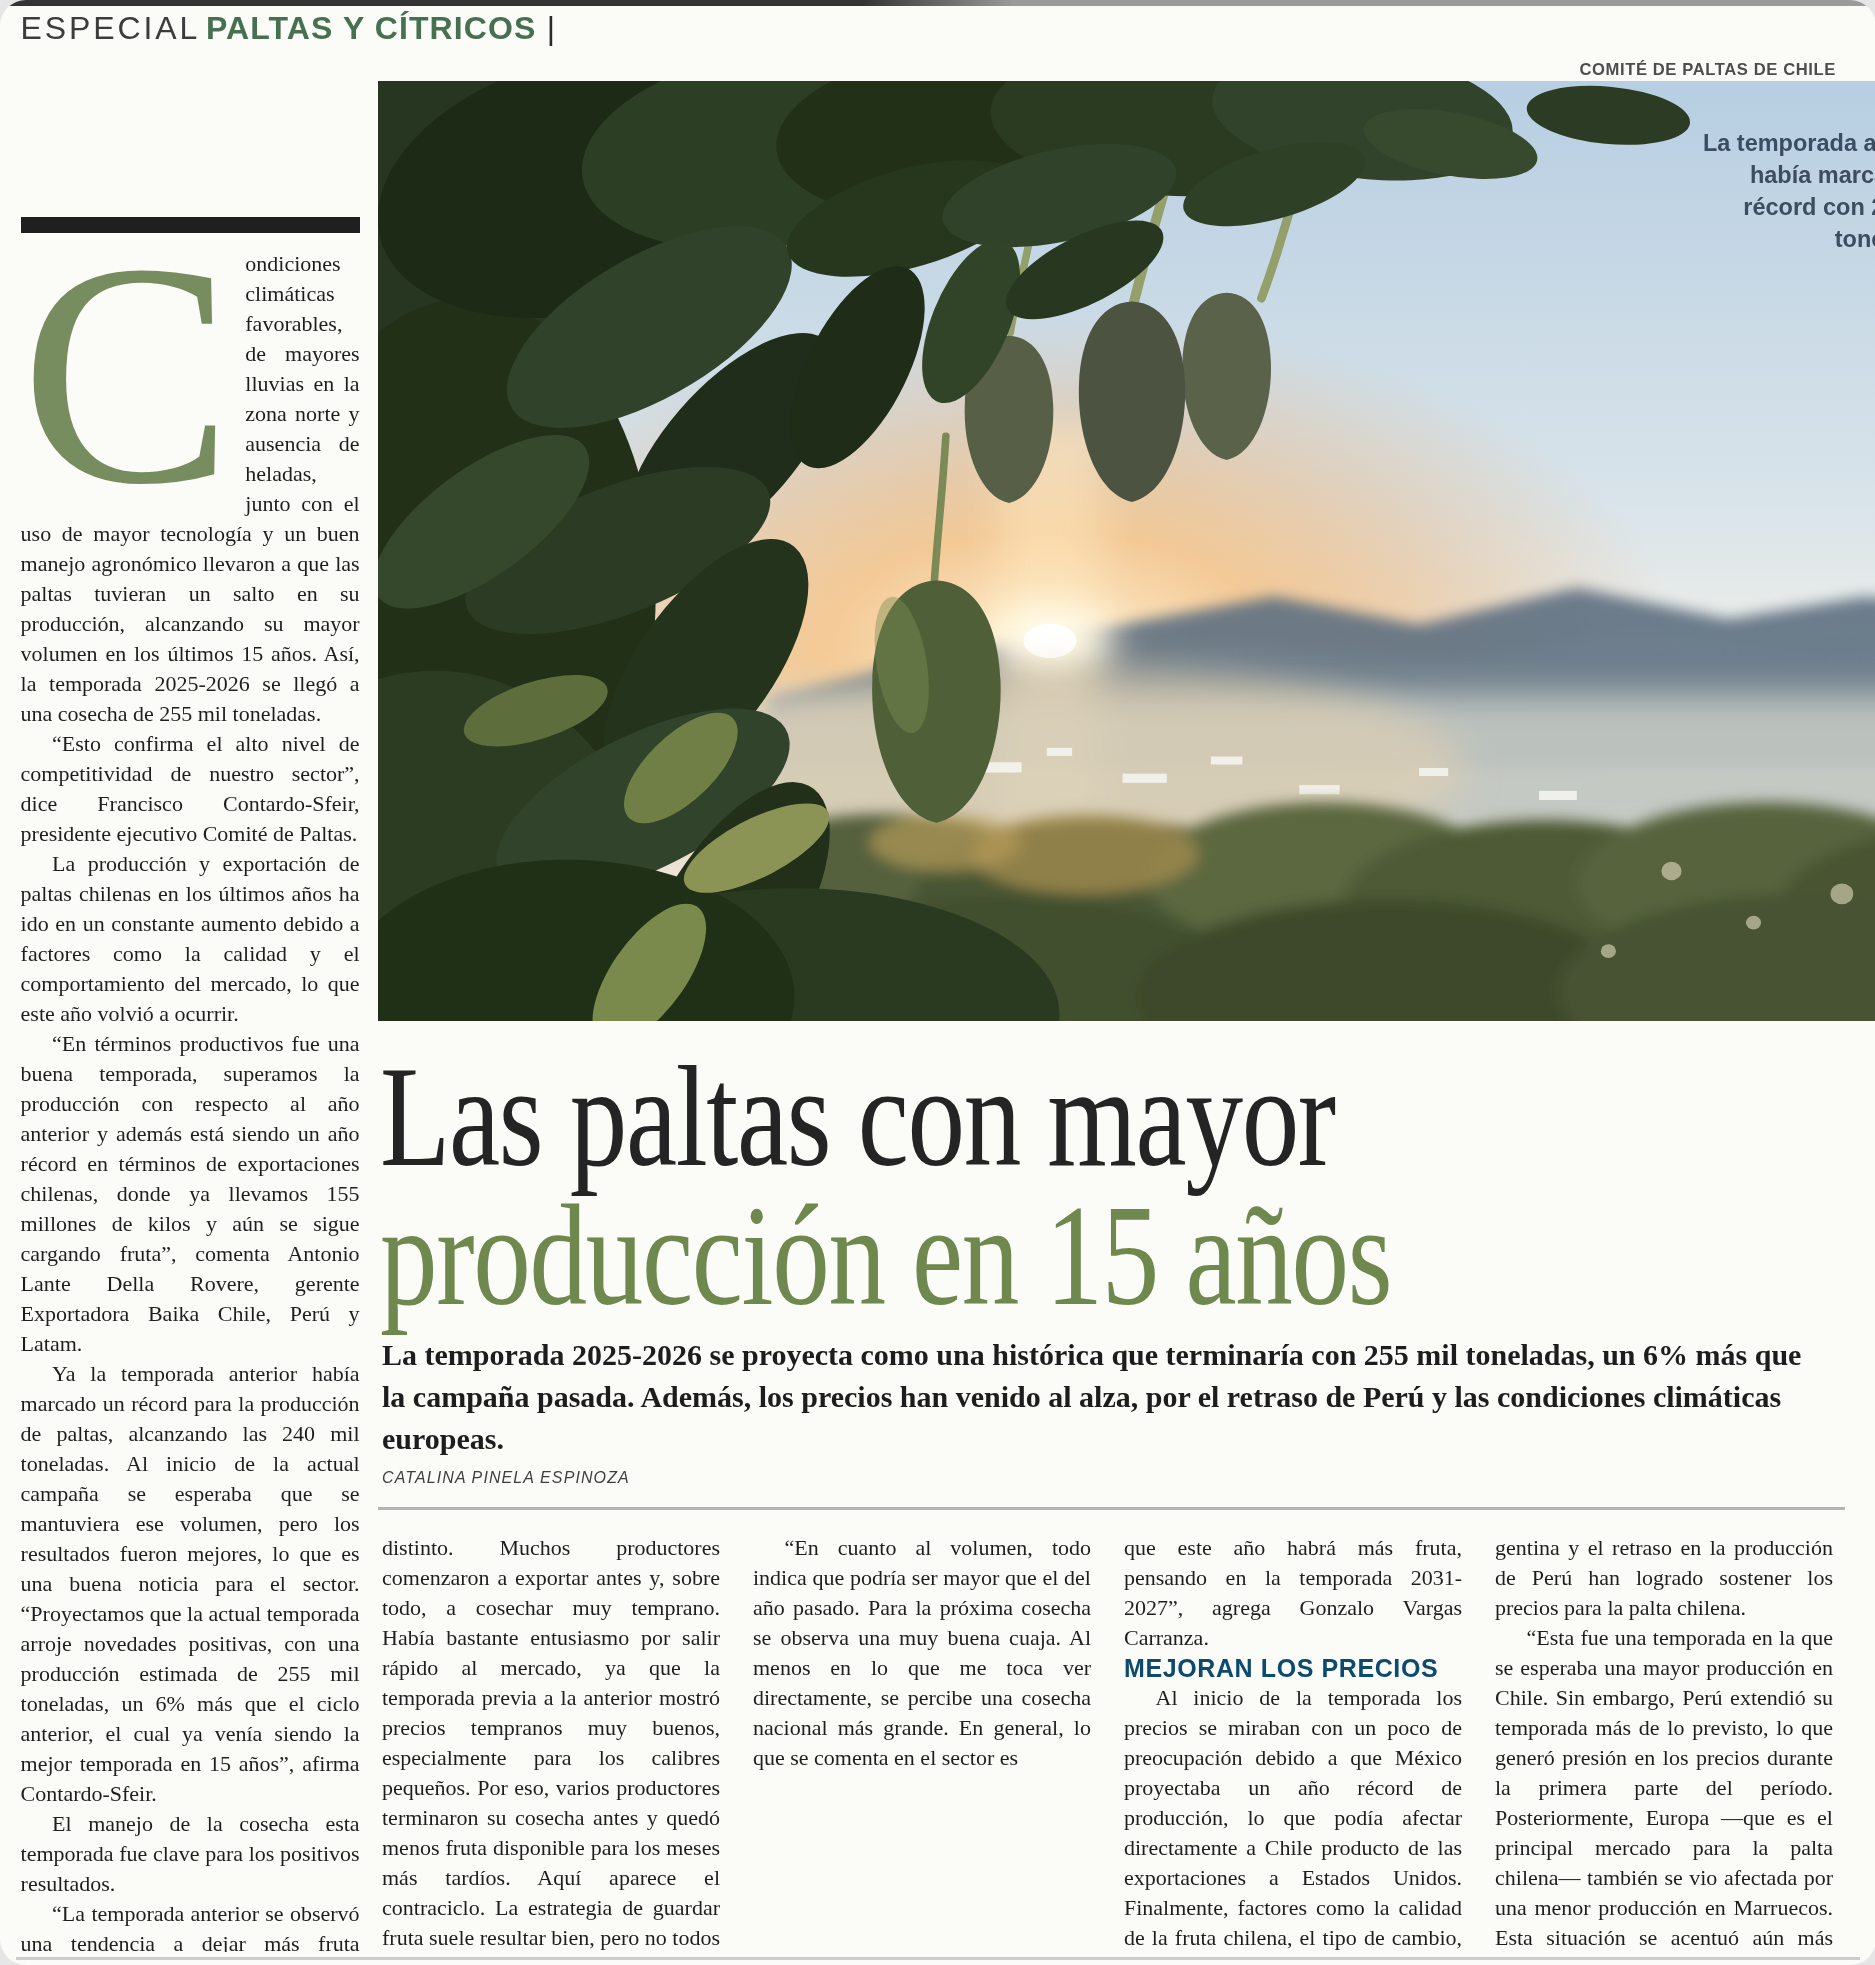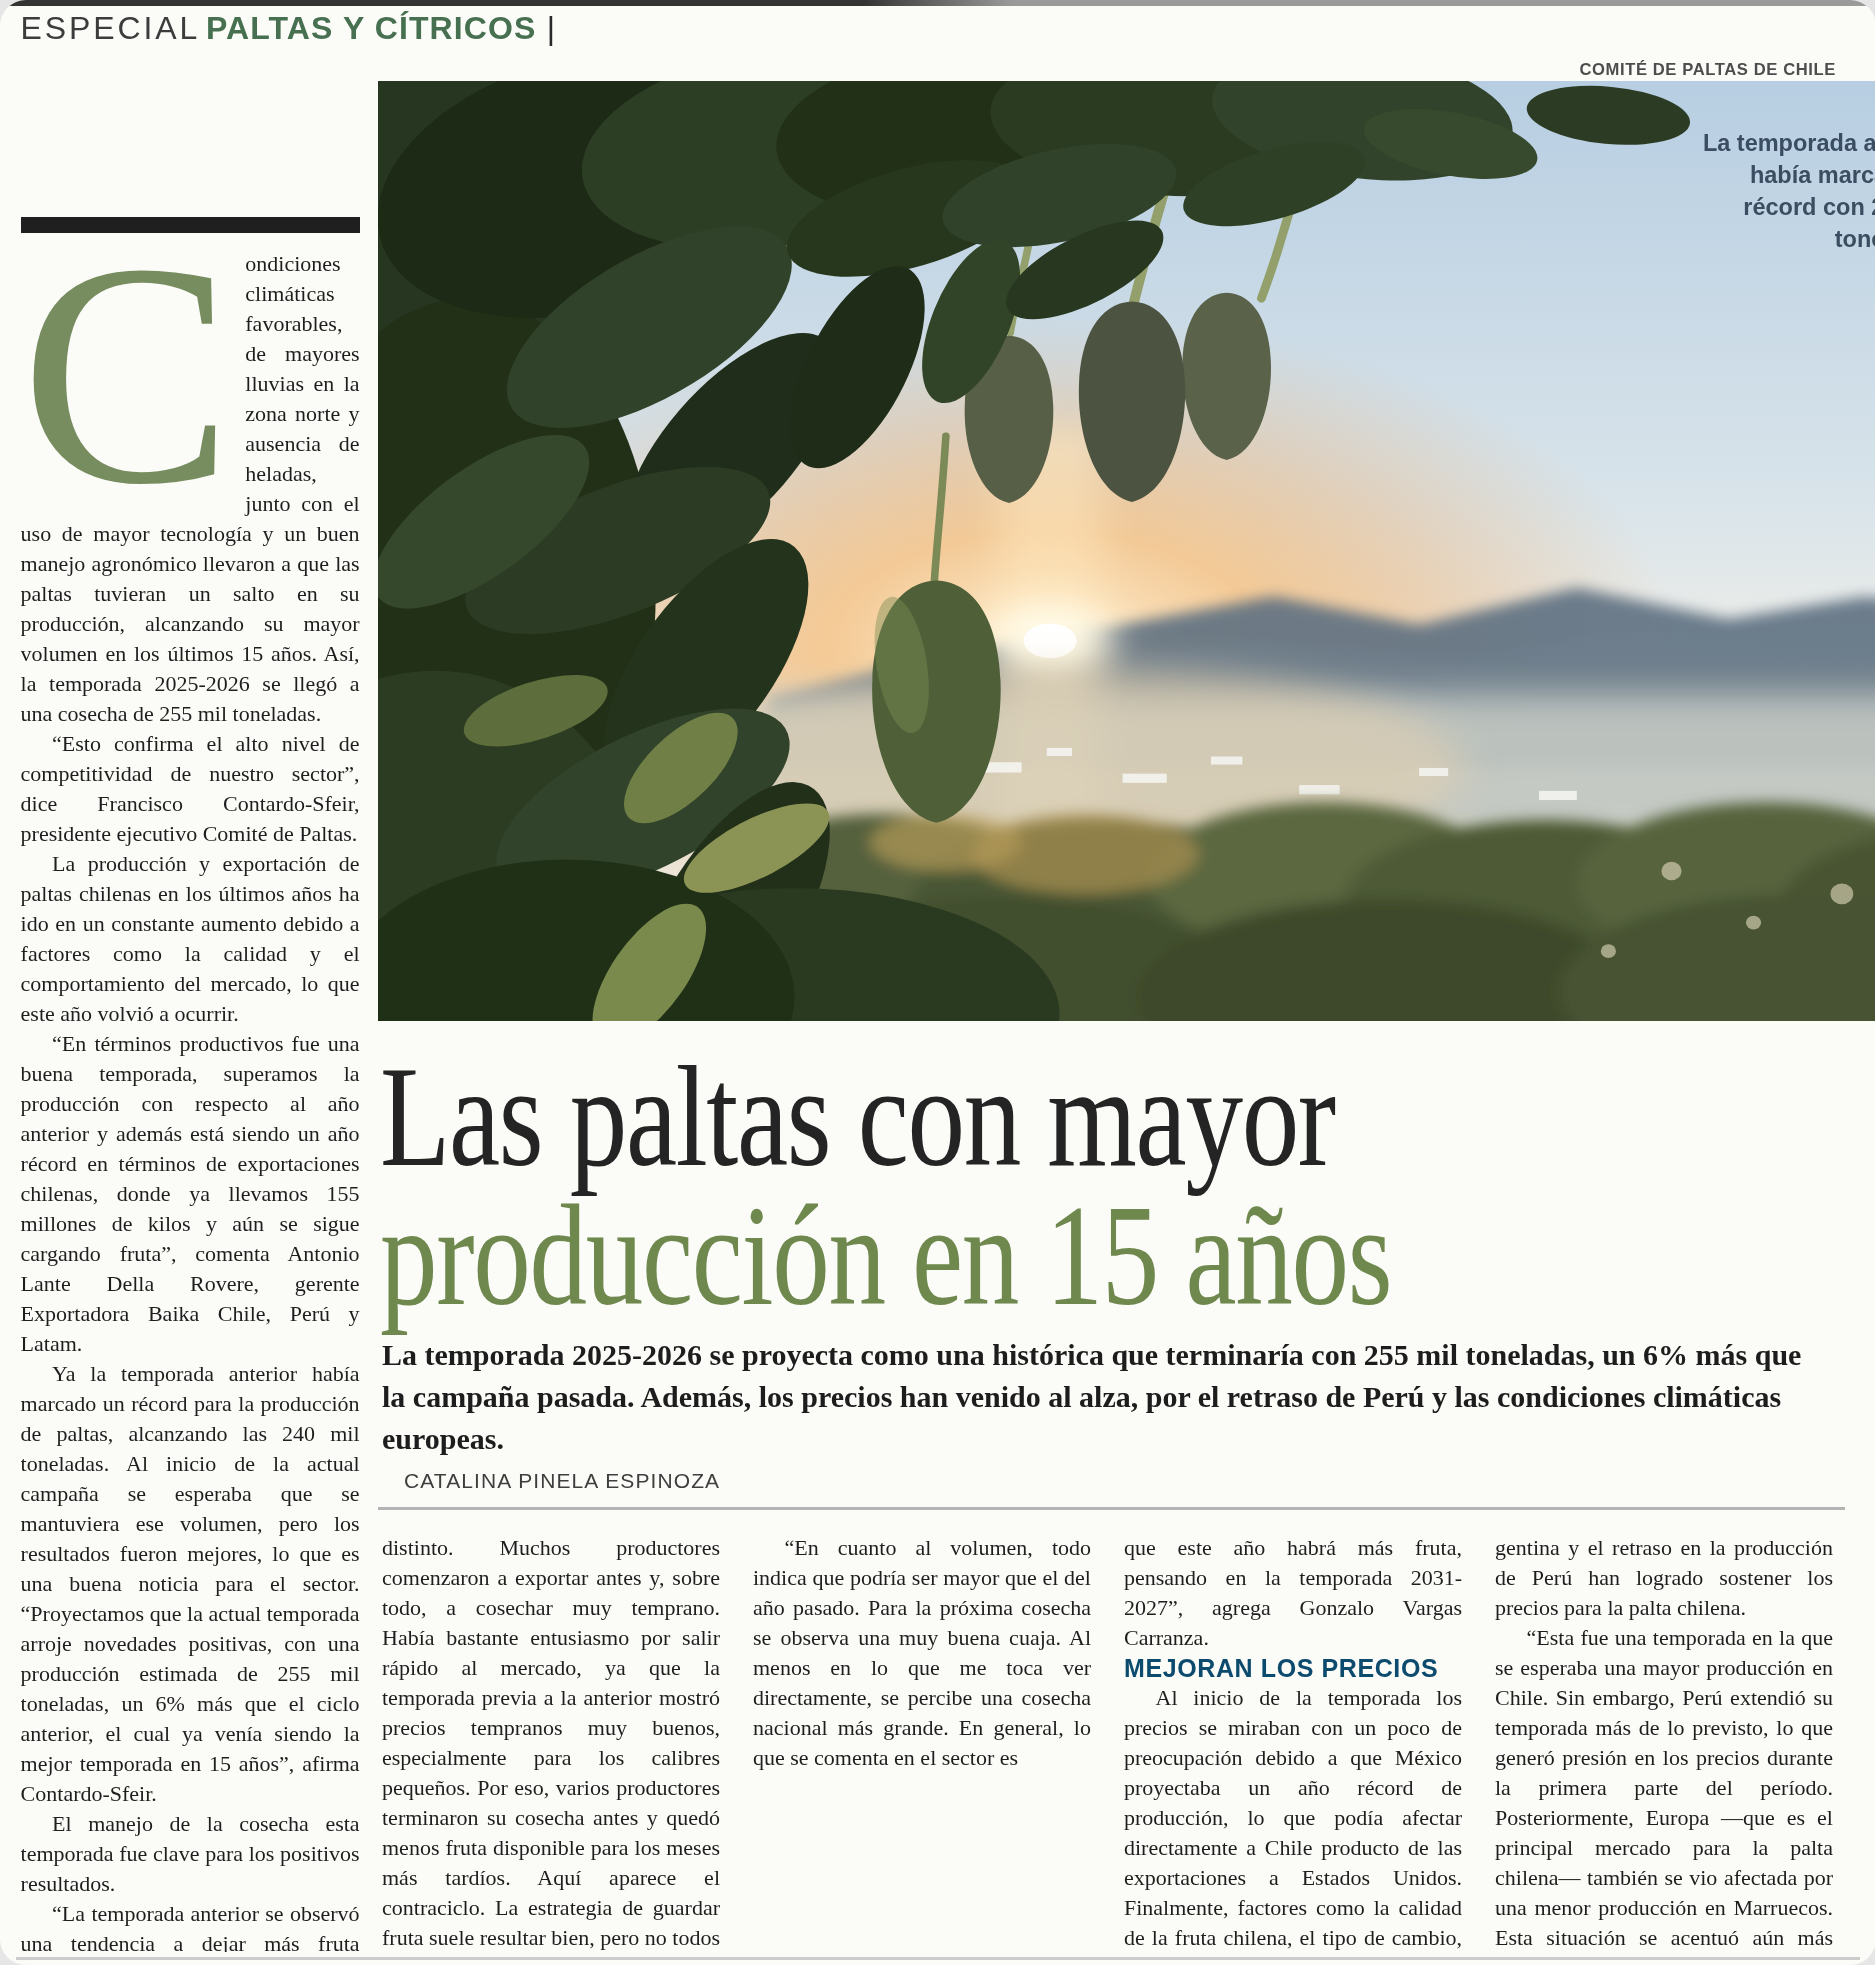--- a/index.html
+++ b/index.html
@@ -59,22 +59,22 @@
     font-size:144px; line-height:139px; letter-spacing:-1.7px; color:#242424;
   }
   .headline .line2 { color:#6e884d; }
   
   .deck {
     position:absolute; left:382px; top:1334px; width:1443px;
     font-weight:bold; font-size:30px; line-height:42px; color:#1d1d1d;
   }
   
   .byline {
-    position:absolute; left:404px; top:1469px;
-    font-family:"Liberation Sans", sans-serif; font-size:21px; letter-spacing:1.1px; color:#3e3e3e;
+    position:absolute; left:382px; top:1469px;
+    font-family:"Liberation Sans", sans-serif; font-size:16px; letter-spacing:1.1px; color:#3e3e3e;font-style:italic;
   }
   .col-rule { position:absolute; left:378px; top:1507px; width:1467px; height:2.9px; background:#b3b3b3; }
   
   .cols {
     position:absolute; left:382px; top:1533px; width:1464px; height:425px; overflow:hidden;
     display:flex; gap:33px;
   }
   .bodycol {
     flex:0 0 338px; width:338px; text-align:justify; font-size:22px; line-height:30px;
     hyphens:auto; -webkit-hyphens:auto;

